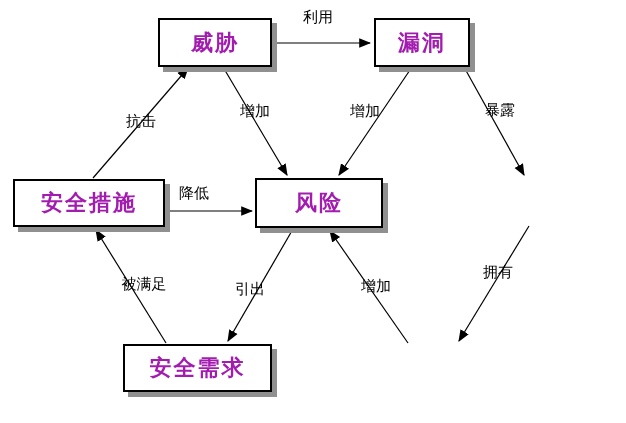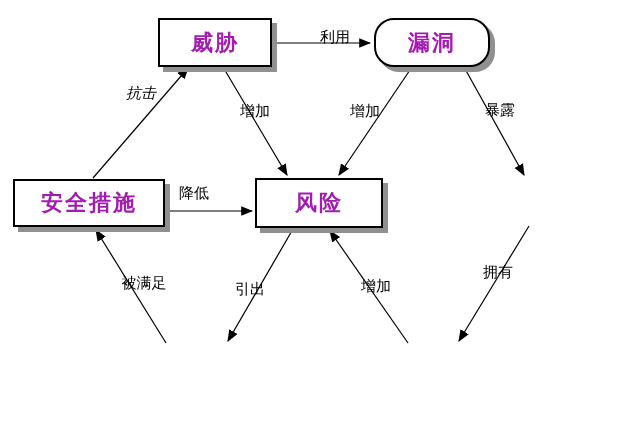--- a/index.html
+++ b/index.html
@@ -41,34 +41,34 @@
     position: absolute;
     transform: translate(-50%, -50%);
     font-size: 15px;
     font-weight: 500;
     color: #000000;
     white-space: nowrap;
     line-height: 1;
   }
   
   #node-threat                { left: 158px; top: 18px;  width: 114px; height: 49px; }
-  #node-vulnerability         { left: 374px; top: 18px;  width: 116px; height: 49px; border-radius: 20px; }
+  #node-vulnerability         { left: 374px; top: 18px;  width: 96px; height: 49px; }
   #node-security-measures     { left: 13px;  top: 179px; width: 152px; height: 48px; }
   #node-risk                  { left: 255px; top: 178px; width: 128px; height: 50px; }
   #node-info-assets           { left: 463px; top: 178px; width: 147px; height: 48px; }
   #node-security-requirements { left: 123px; top: 344px; width: 149px; height: 48px; }
   #node-value                 { left: 367px; top: 344px; width: 115px; height: 49px; }
   
-  #lbl-exploit        { left: 318px; top: 36px; margin-left: 17px;  }
-  #lbl-resist         { left: 141px; top: 92px; font-style: italic; }
+  #lbl-exploit        { left: 318px; top: 16px;  }
+  #lbl-resist         { left: 141px; top: 120px; }
   #lbl-increase-threat{ left: 255px; top: 110px; }
   #lbl-increase-vuln  { left: 365px; top: 110px; }
   #lbl-expose         { left: 500px; top: 109px; }
   #lbl-reduce         { left: 194px; top: 192px; }
-  #lbl-satisfied      { left: 144px; top: 283px; font-family: Liberation Serif, serif; }
+  #lbl-satisfied      { left: 144px; top: 283px; }
   #lbl-lead           { left: 250px; top: 288px; text-align: center; }
   #lbl-increase-value { left: 376px; top: 285px; }
   #lbl-own            { left: 498px; top: 271px; }
 </style>
 </head>
 <body>
 
 <div id="canvas">
 
   <svg id="edges" width="626" height="423" viewBox="0 0 626 423">
@@ -93,20 +93,21 @@
 
   <div class="node" id="node-threat">威胁</div>
 
   <div class="node" id="node-vulnerability">漏洞</div>
 
   <div class="node" id="node-security-measures">安全措施</div>
 
   <div class="node" id="node-risk">风险</div>
 
 
+  <div class="node" id="node-security-requirements">安全需求</div>
 
 
   <div class="edge-label" id="lbl-exploit">利用</div>
 
   <div class="edge-label" id="lbl-resist">抗击</div>
 
   <div class="edge-label" id="lbl-increase-threat">增加</div>
 
   <div class="edge-label" id="lbl-increase-vuln">增加</div>
 

